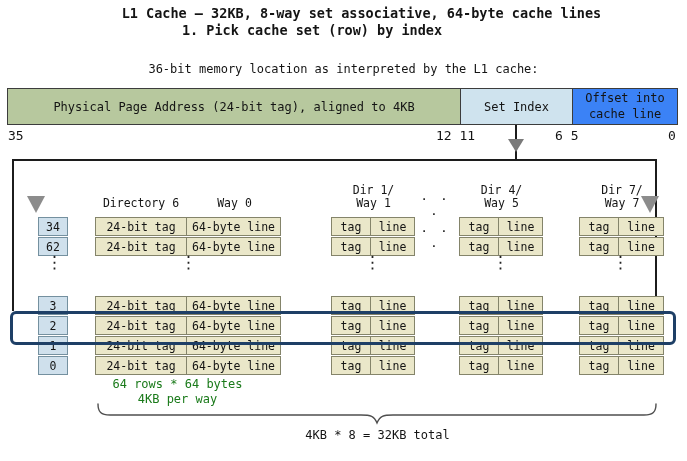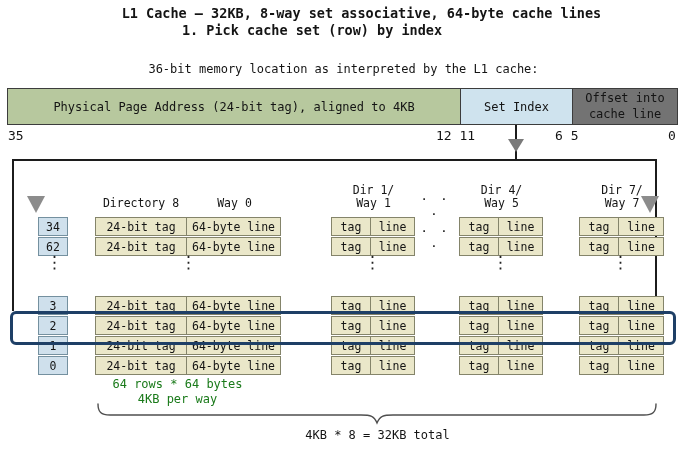--- a/index.html
+++ b/index.html
@@ -12,21 +12,21 @@
 
   .title1 { left:0; top:5px; width:687px; font-size:13.5px; font-weight:bold; text-align:center;padding-left:18px; }
   .title2 { left:0; top:22px; width:624px; font-size:13.5px; font-weight:bold; text-align:center; }
   .subtitle { left:0; top:62px; width:687px; font-size:12px; text-align:center; }
 
   
   .addr-bar { left:7px; top:88px; width:671px; height:37px; display:flex; border:1px solid #3c3c3c; box-sizing:border-box; }
   .addr-seg { display:flex; align-items:center; justify-content:center; font-size:12px; box-sizing:border-box; height:100%; }
   .seg-green { width:452px; background:#b7c89e; }
   .seg-blue  { width:112px; background:#cfe3ee; border-left:1px solid #3c3c3c; }
-  .seg-gray  { flex:1; background:#737373; border-left:1px solid #3c3c3c; line-height:1.3; text-align:center; }
+  .seg-gray  { flex:1; background:#3b82f6; border-left:1px solid #3c3c3c; line-height:1.3; text-align:center; }
 
   .bitlbl { top:128px; font-size:13px; }
 
   
   .line { position:absolute; background:#1c1c1c; }
 
   
   .tri-down-sm {
     position:absolute; width:0; height:0;
     border-left:8px solid transparent; border-right:8px solid transparent;
@@ -83,21 +83,21 @@
   <div class="abs bitlbl" style="left:668px">0</div>
 
   <div class="line" style="left:515px; top:125px; width:2px; height:34px;"></div>
   <div class="tri-down-sm" style="left:508px; top:139px;"></div>
   <div class="line" style="left:12px; top:159px; width:645px; height:2px;"></div>
   <div class="line" style="left:12px; top:159px; width:2px; height:152px;"></div>
   <div class="line" style="left:655px; top:159px; width:2px; height:152px;"></div>
   <div class="tri-down-lg" style="left:27px; top:196px;"></div>
   <div class="tri-down-lg" style="left:641px; top:196px;"></div>
 
-  <div class="abs hdr" style="left:95px;  width:92px; top:197px;">Directory 8</div>
+  <div class="abs hdr" style="left:95px;  width:92px; top:197px;">Directory 6</div>
   <div class="abs hdr" style="left:187px; width:95px; top:197px;">Way 0</div>
   <div class="abs hdr" style="left:331px; width:85px; top:184px;">
     <div>Dir 1/</div>
     <div>Way 1</div>
   </div>
   <div class="abs hdots" style="left:412px; width:46px; top:191px;">· · ·</div>
   <div class="abs hdr" style="left:459px; width:85px; top:184px;">
     <div>Dir 4/</div>
     <div>Way 5</div>
   </div>

